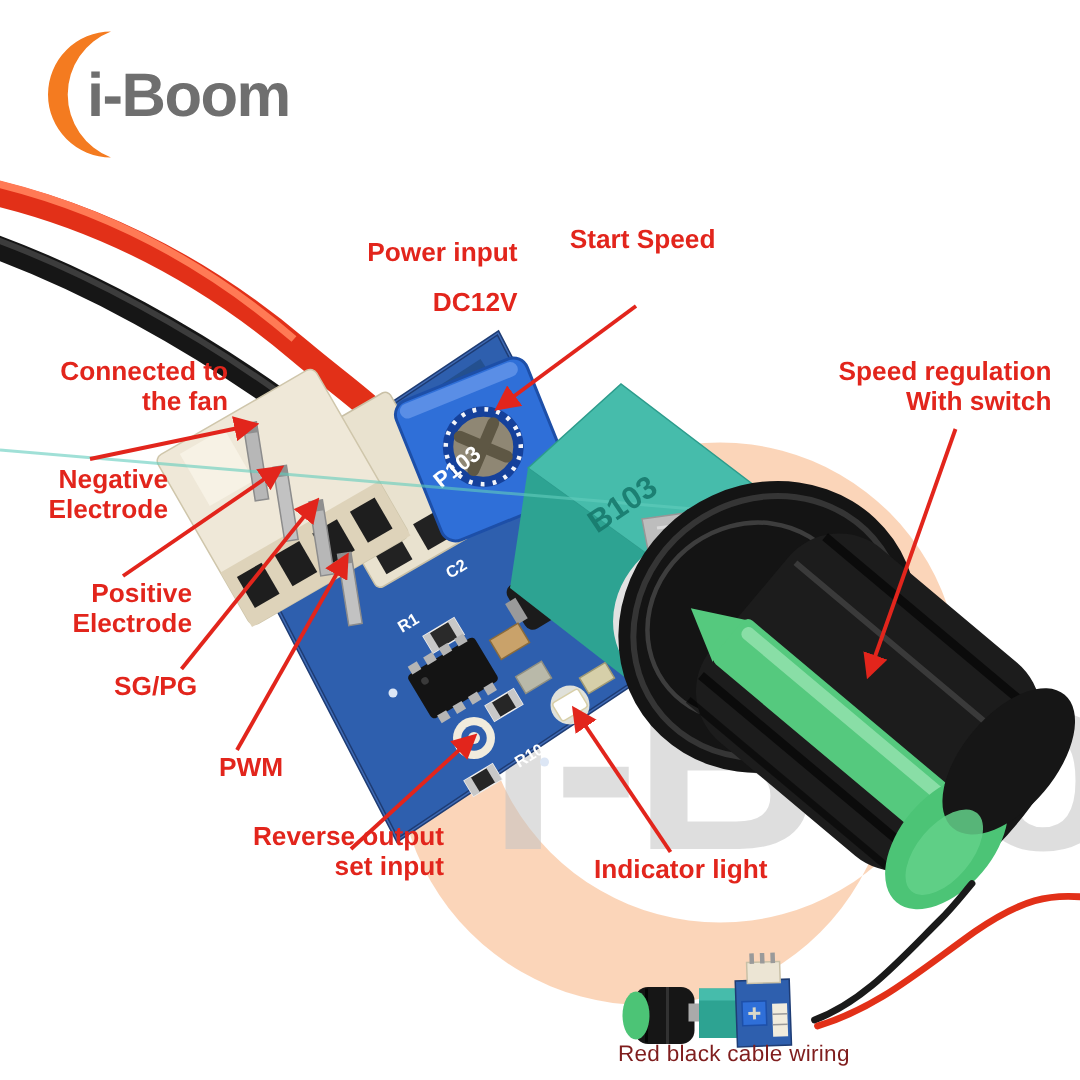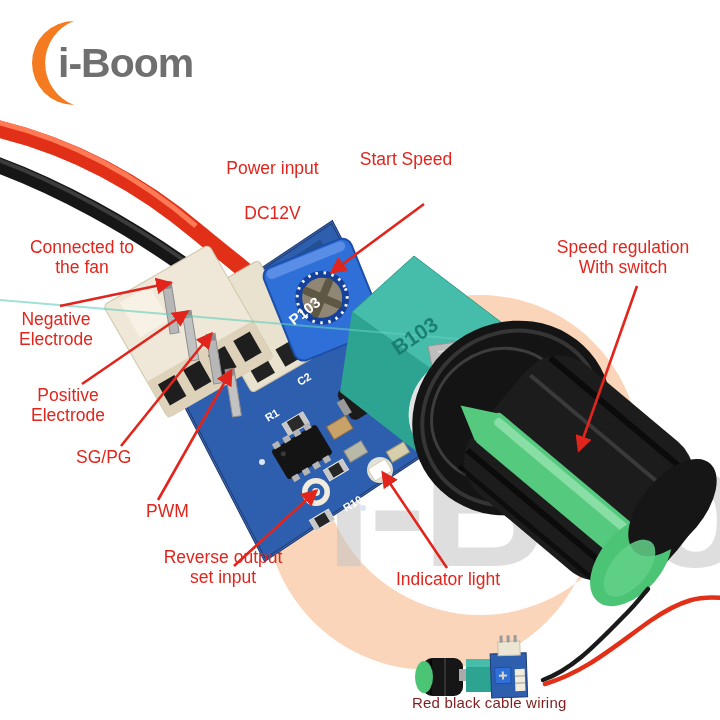--- a/index.html
+++ b/index.html
@@ -5,24 +5,24 @@
   html,body{margin:0;padding:0;background:#ffffff;}
   .canvas{position:relative;width:720px;height:720px;background:#ffffff;overflow:hidden;
           font-family:"Liberation Sans",sans-serif;}
   .scene{position:absolute;left:0;top:0;width:720px;height:720px;}
   
   .logo{position:absolute;left:30px;top:16px;width:220px;height:95px;}
   .logo svg{position:absolute;left:0;top:0;}
   .logo .logo-text{position:absolute;left:28px;top:24px;font-size:41px;font-weight:bold;
                    color:#6f6f6f;letter-spacing:-1px;}
   
-  .ann{position:absolute;color:#e2251c;font-size:17.5px;font-weight:normal;text-align:center;
+  .ann{position:absolute;color:#e2251c;font-size:17.5px;font-weight:bold;text-align:right;
        line-height:1.14;white-space:nowrap;}
   .ann span{display:block;}
-  .ann.gap span.l2{margin-top:25px;}
+  .ann.gap span.l2{margin-top:13px;}
   
   .mini-caption{position:absolute;left:412px;top:694px;font-size:15px;color:#7f1d1d;
                 font-weight:normal;letter-spacing:0.2px;}
 </style>
 </head>
 <body>
 
 <div class="canvas">
 
   <svg class="scene" viewBox="0 0 720 720">

